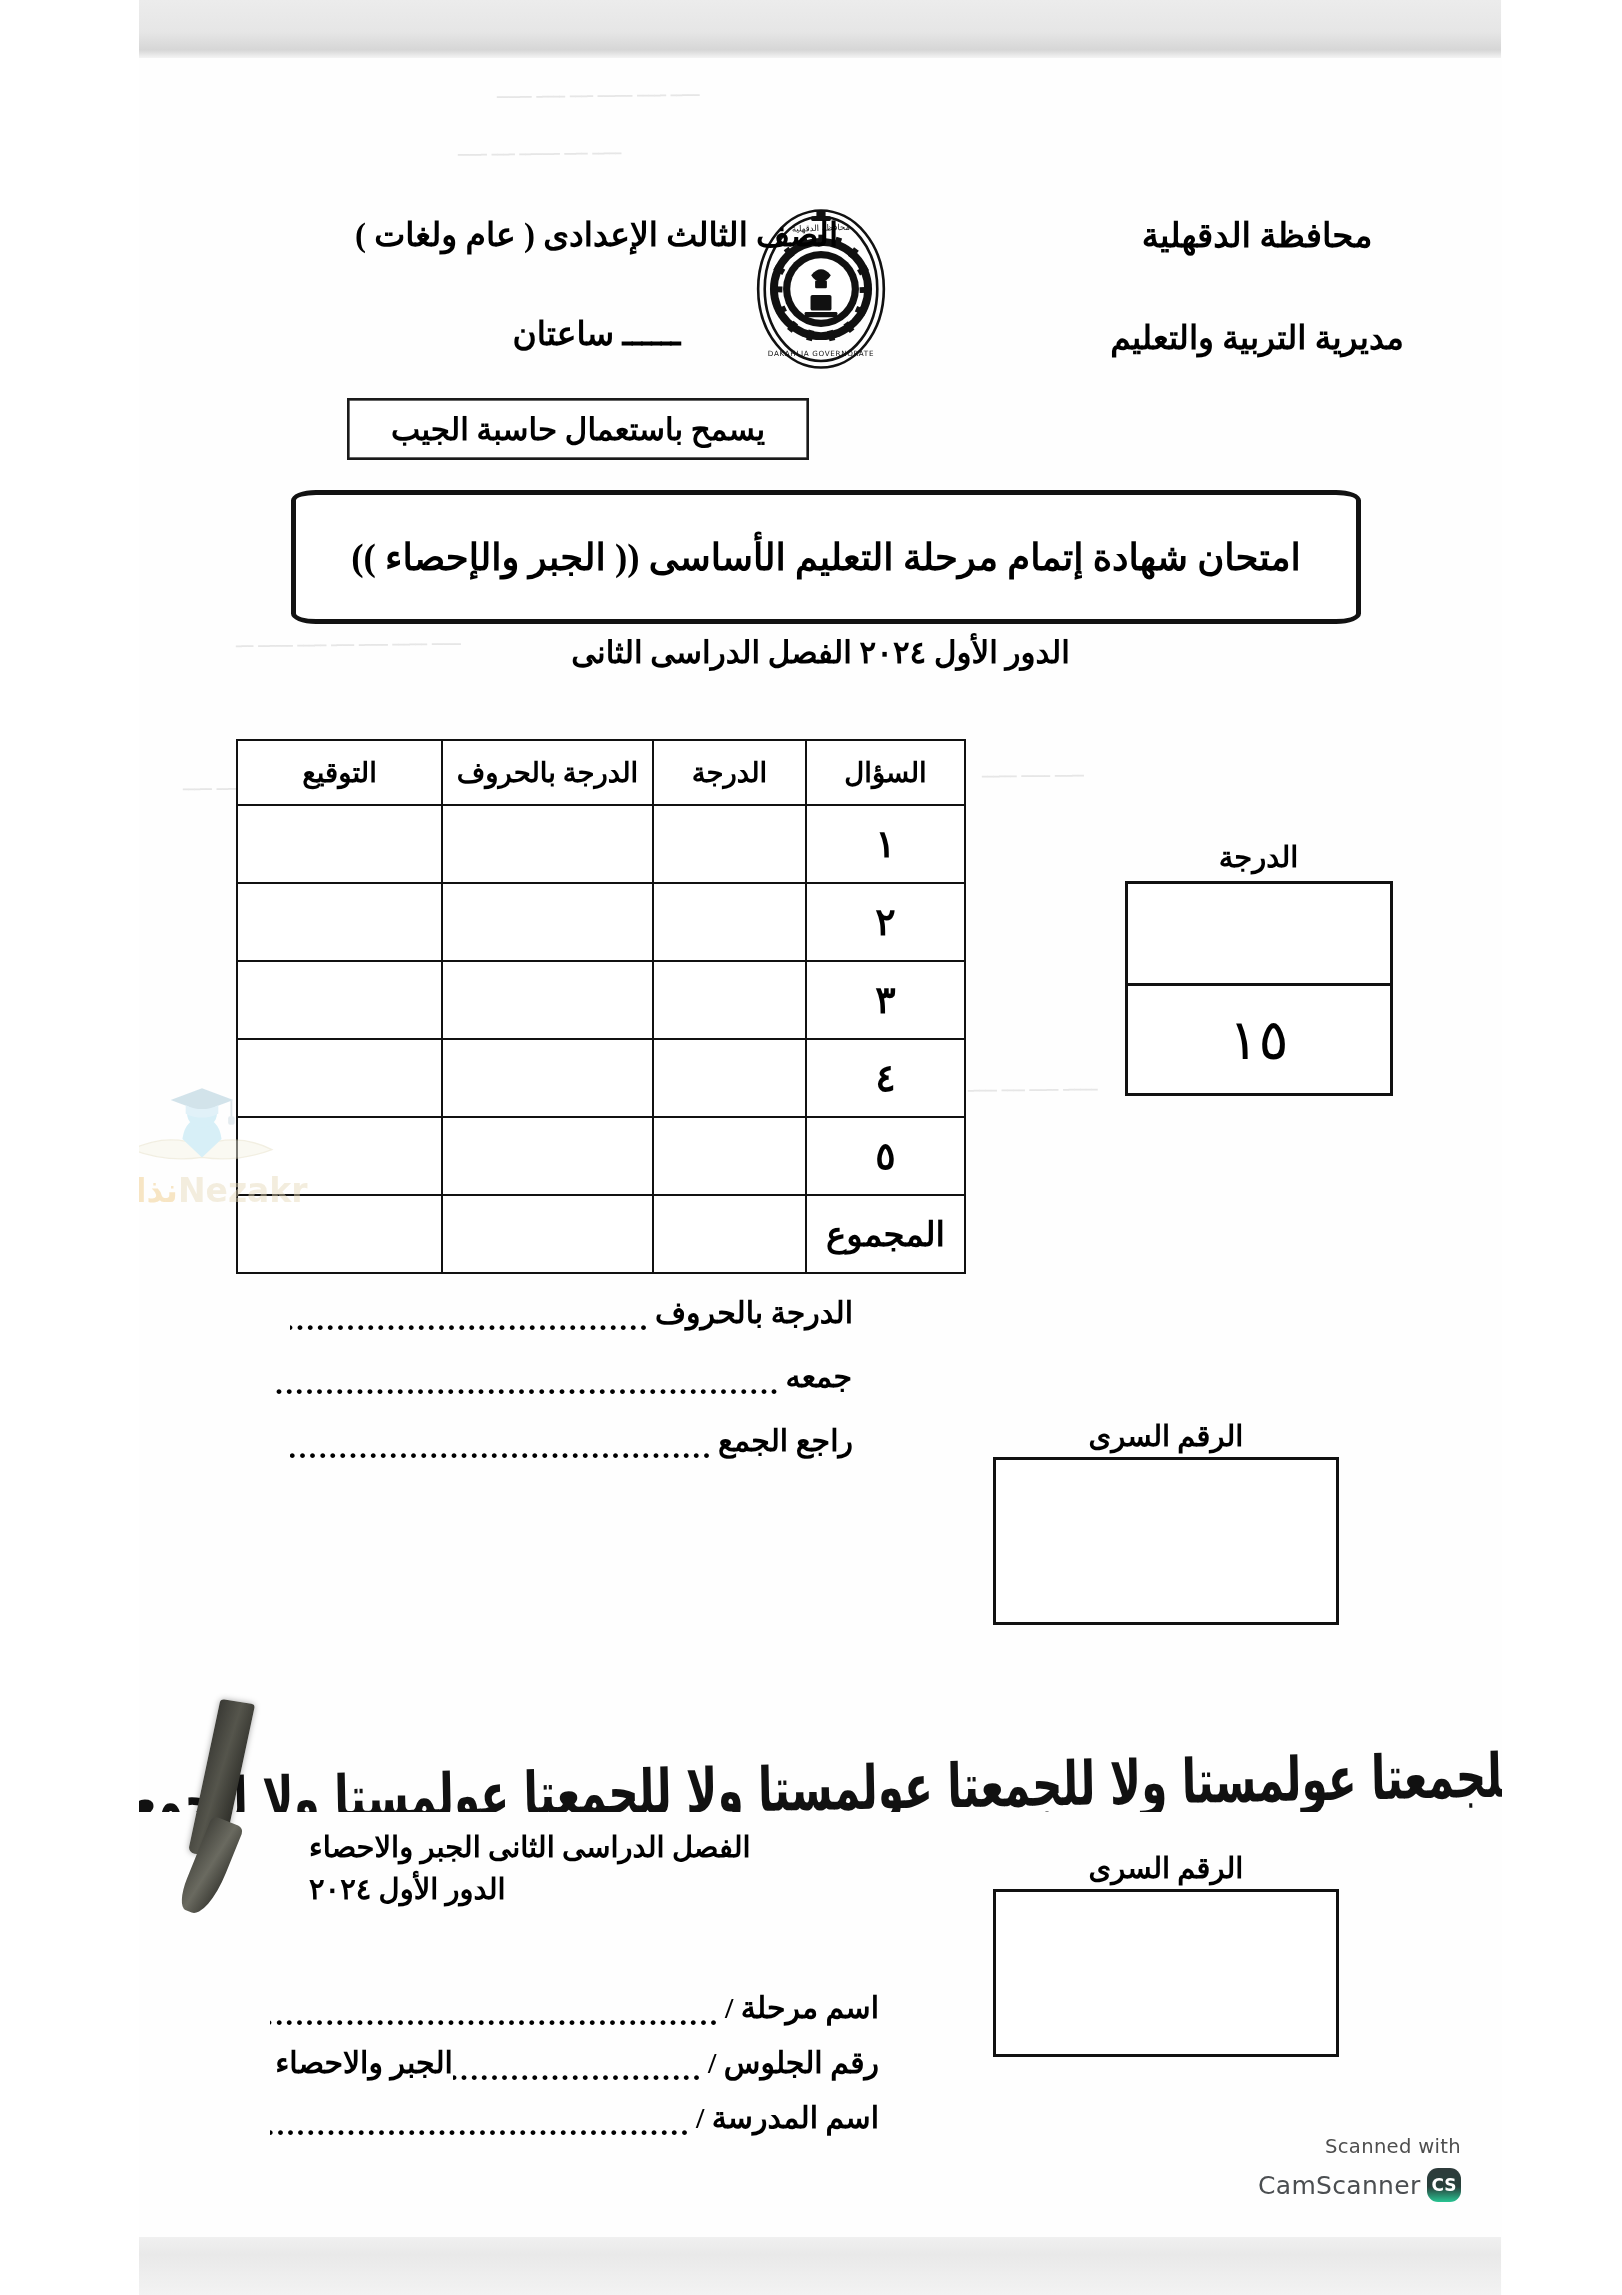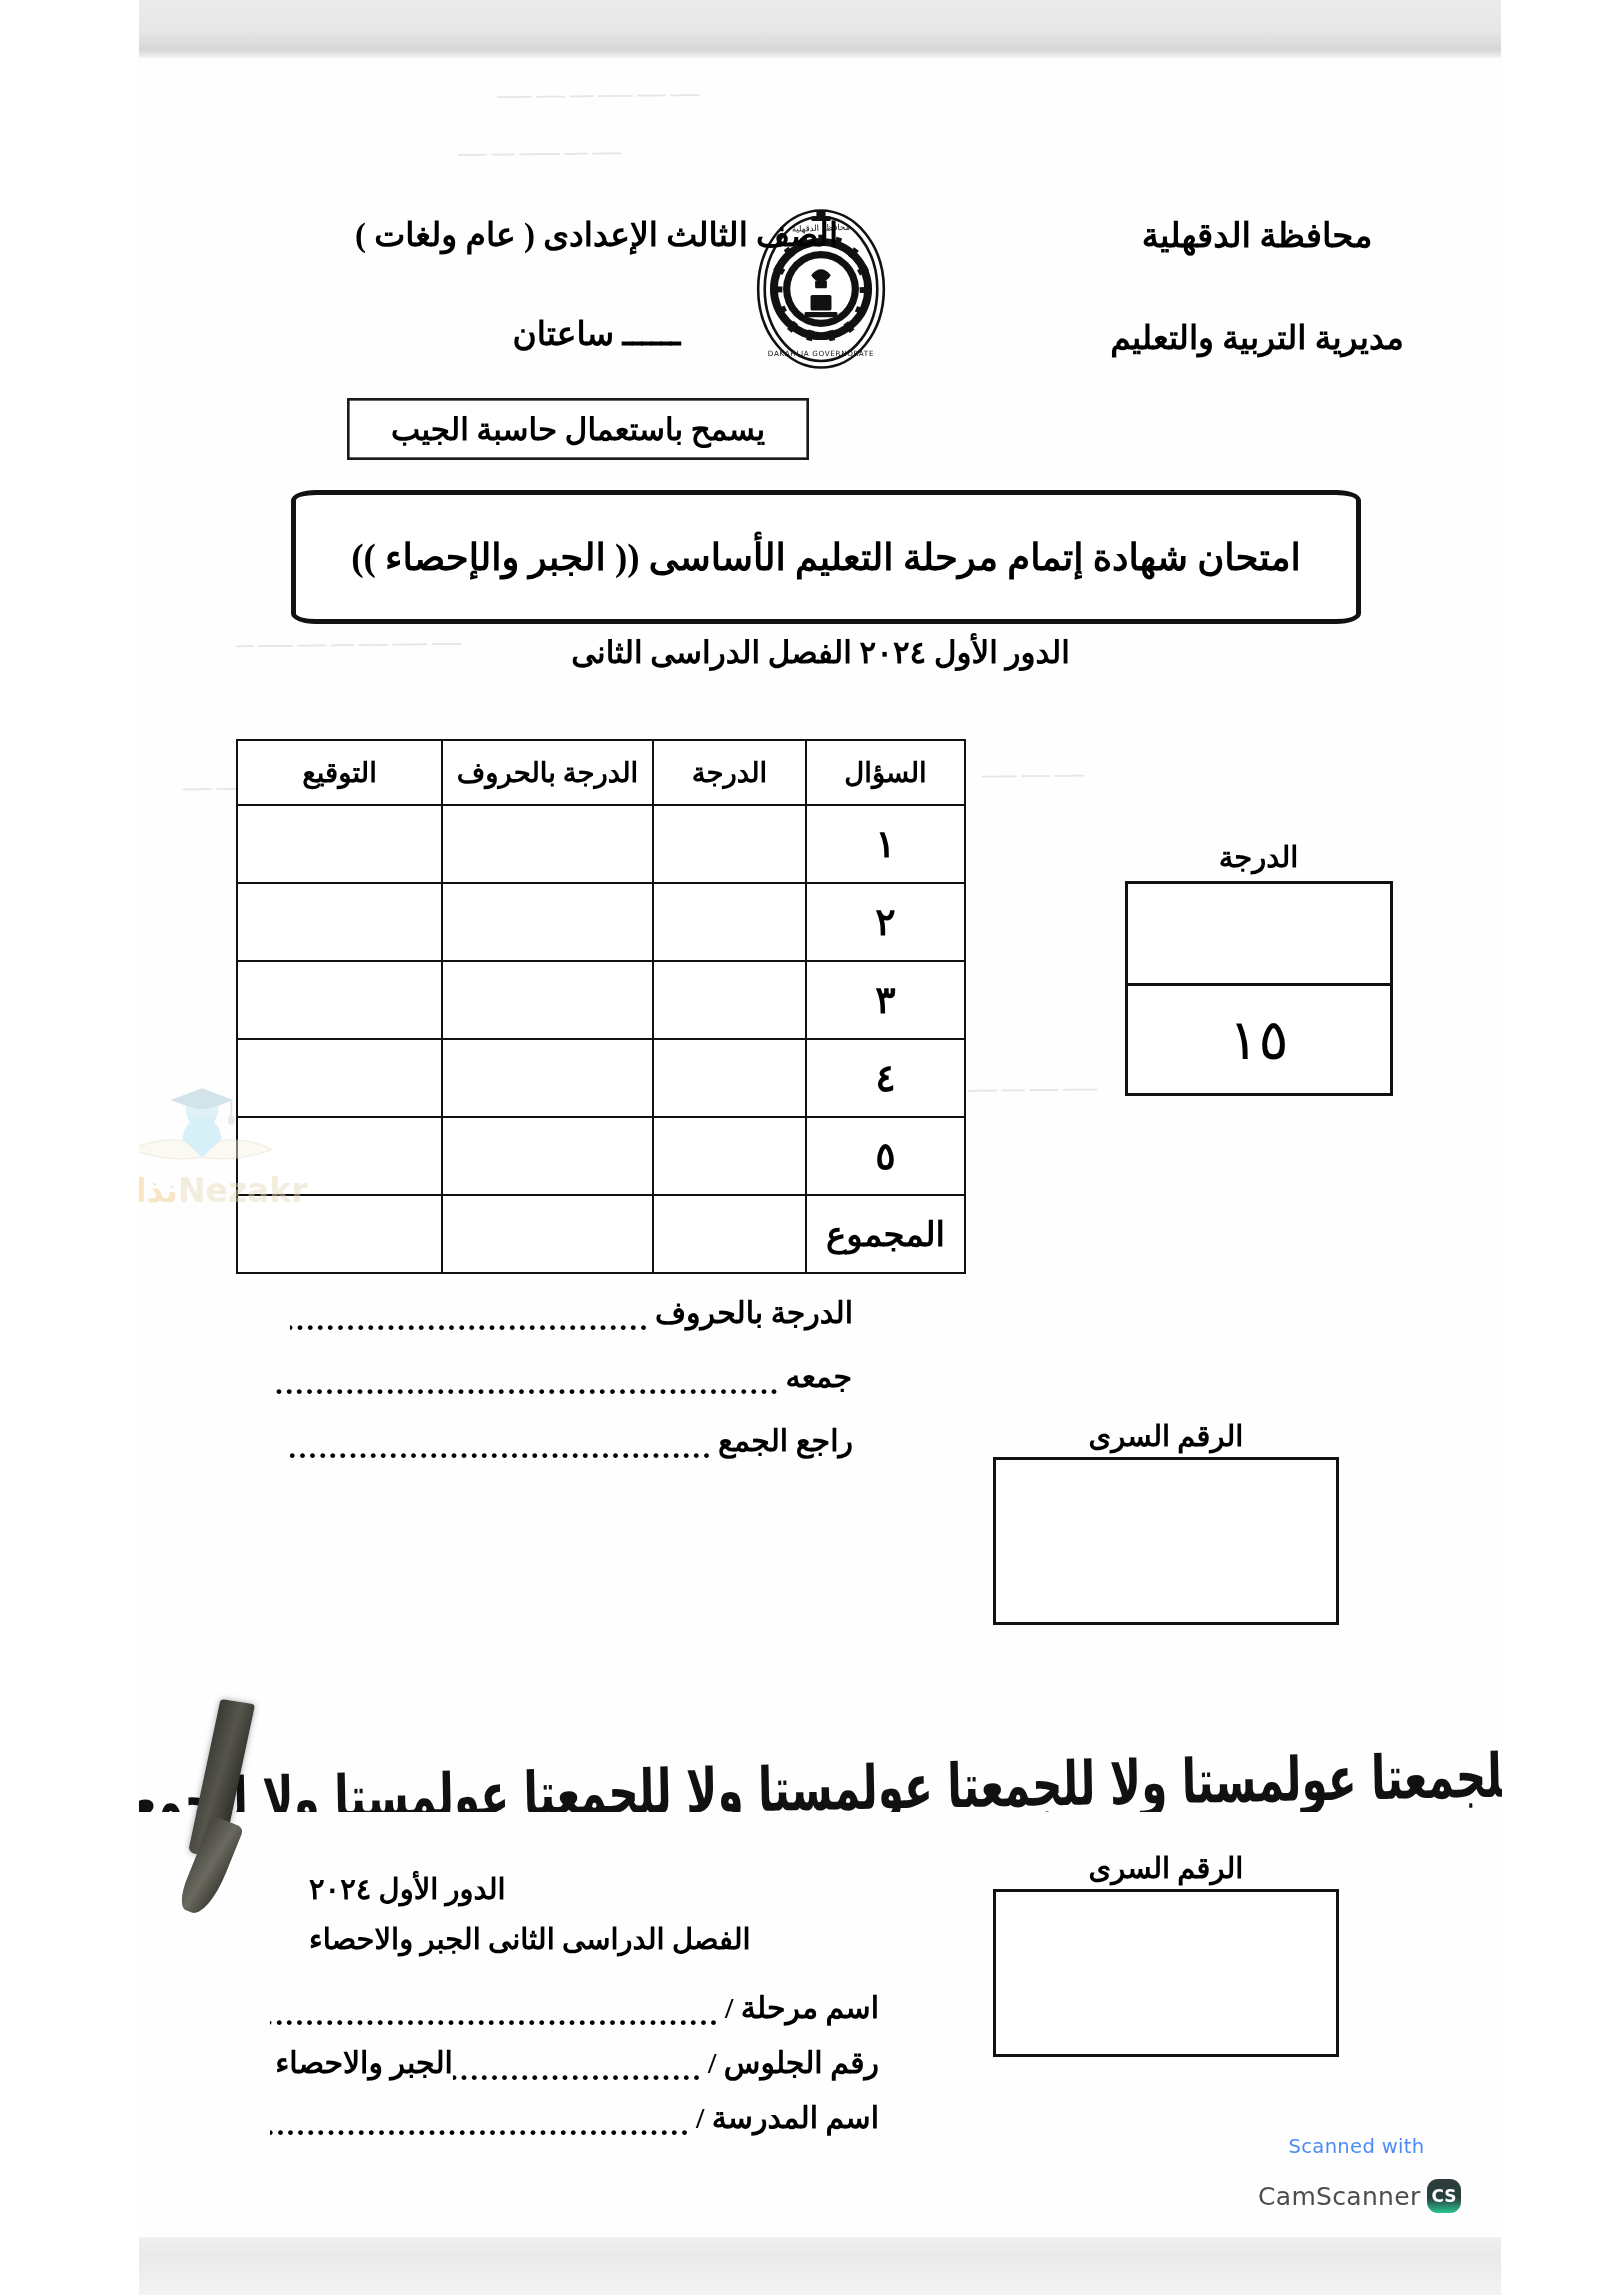--- a/index.html
+++ b/index.html
@@ -110,21 +110,21 @@
   
   .wm-nezakr{position:absolute;left:-75px;top:1021px;width:275px;text-align:center;
      opacity:.45;pointer-events:none;}
   .wm-nezakr .txt{font-size:33px;font-weight:bold;color:#e6d9b8;
      font-family:"DejaVu Sans",sans-serif;margin-top:-7.9px;}
   .wm-nezakr .ar{color:#f0c97f;}
 
   .wm-cs{position:absolute;left:1363px;top:2135px;width:209px;
      transform:translateX(-111px);opacity:.92;pointer-events:none;
      font-family:"DejaVu Sans",sans-serif;}
-  .wm-cs .scanned{font-size:19.6px;color:#3b82f6;letter-spacing:0.3px;margin-bottom:21px;text-align:center;}
+  .wm-cs .scanned{font-size:19.6px;color:#404040;letter-spacing:0.3px;margin-bottom:10px;}
   .wm-cs .row{display:flex;align-items:center;gap:6.5px;}
   .wm-cs .logo{width:34px;height:34px;border-radius:11px;
      background:linear-gradient(180deg,#1d2b2b 0%,#16302b 55%,#18c08a 100%);
      color:#fff;font-size:17px;font-weight:bold;display:flex;align-items:center;
      justify-content:center;}
   .wm-cs .name{font-size:25px;color:#3c4043;letter-spacing:0.3px;}
   .wm-cs-mask{position:absolute;left:1502px;top:2094px;width:131px;height:131px;background:#fff;}
 </style>
 </head>
 <body>
@@ -296,21 +296,21 @@
     <div class="secret-box"></div>
   </div>
 
   <div class="tearline">
     <div class="tear-inner">ﻟﻠﺠﻤﻌﺘﺎ ﻋﻮﻟﻤﺴﺘﺎ ﻭﻻ ﻟﻠﺠﻤﻌﺘﺎ ﻋﻮﻟﻤﺴﺘﺎ ﻭﻻ ﻟﻠﺠﻤﻌﺘﺎ ﻋﻮﻟﻤﺴﺘﺎ ﻭﻻ ﻟﻠﺠﻤﻌﺘﺎ ﻋﻮﻟﻤﺴﺘﺎ ﻭﻻ ﻟﻠﺠﻤﻌﺘﺎ ﻋﻮﻟﻤﺴﺘﺎ ﻭﻻ ﻟﻠﺠﻤﻌﺘﺎ ﻋﻮﻟﻤﺴﺘﺎ ﻭﻻ ﻟﻠﺠﻤﻌﺘﺎ ﻋﻮﻟﻤﺴﺘﺎ ﻭﻻ ﻟﻠﺠﻤﻌﺘﺎ ﻋﻮﻟﻤﺴﺘﺎ</div>
   </div>
   <div class="tear-streak"></div>
   <div class="tear-streak2"></div>
 
   <div class="stub-line" style="top:1814px;">الدور الأول   ٢٠٢٤</div>
-  <div class="stub-line" style="top:1864px;">الفصل الدراسى الثانى        الجبر والاحصاء</div>
+  <div class="stub-line" style="top:1772px;">الفصل الدراسى الثانى        الجبر والاحصاء</div>
 
   <div class="dotline" style="left:131px;top:1932px;width:609px;">
     <span class="lbl">اسم مرحلة /</span>
     <span class="dots">...............................................................</span>
   </div>
 
   <div class="dotline" style="left:131px;top:1987px;width:609px;">
     <span class="lbl">رقم الجلوس /</span>
     <span class="dots">....................................</span>
     <span class="lbl">الجبر والاحصاء</span>

